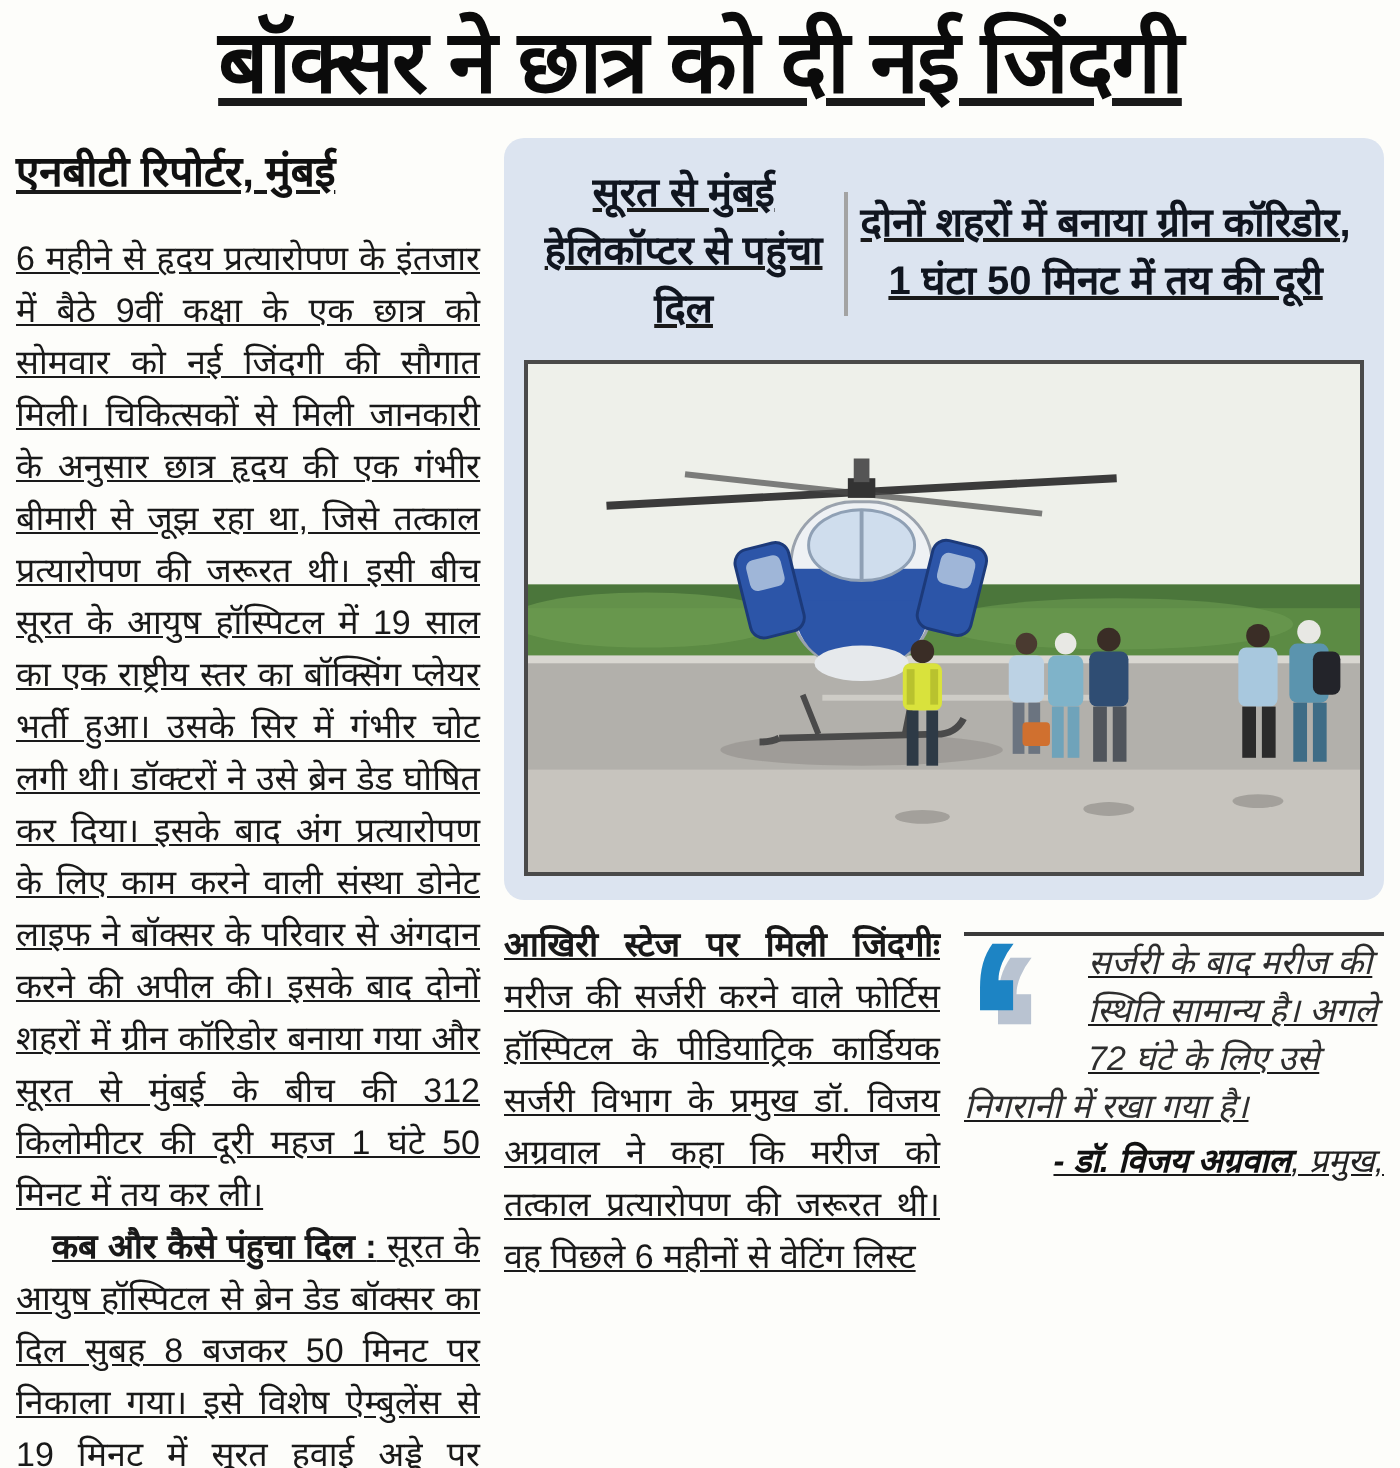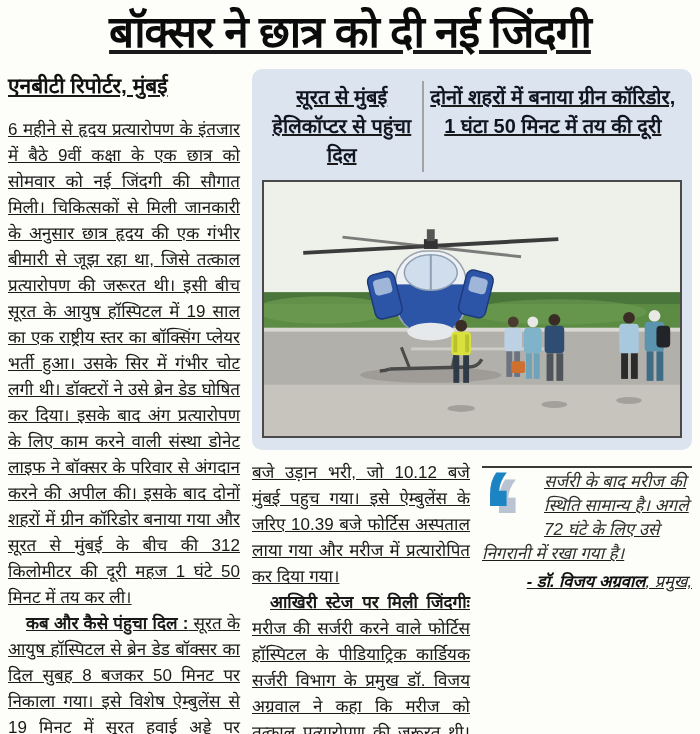--- a/index.html
+++ b/index.html
@@ -20,21 +20,21 @@
   .body-text { font-size:17px; line-height:26px; text-align:justify; color:#191919; }
   .body-text p + p { text-indent:18px; }
   .lead-bold { font-weight:700; }
 
   
   .right-region { flex:1; margin-left:12px; display:flex; flex-direction:column; }
 
   .panel {
     background:#dce4f0; border-radius:10px; padding:8px 10px 12px 10px;
   }
-  .panel-headers { display:flex; padding:4px 0 8px 0; }
+  .panel-headers { display:flex; align-items:center; padding:4px 0 8px 0; }
   .panel-header {
     font-size:20px; font-weight:700; color:#10151f; text-align:center;
     line-height:29px; padding:2px 6px;
   }
   .panel-header.left { width:38%; }
   .panel-header.right { width:62%; border-left:2px solid #a3a3a3; }
 
   .photo-frame {
     border:2px solid #4a4a4a; background:#eef0ea; height:258px; overflow:hidden;
   }
@@ -171,21 +171,20 @@
               <rect x="390" y="172" width="7" height="30" fill="#3e6c86"></rect>
               <rect x="400" y="172" width="7" height="30" fill="#3e6c86"></rect>
             </g>
           </svg>
         </div>
       </div>
 
       <div class="below">
 
         <div class="mid-col body-text">
-          <p>बजे उड़ान भरी, जो 10.12 बजे मुंबई पहुच गया। इसे ऐम्बुलेंस के जरिए 10.39 बजे फोर्टिस अस्पताल लाया गया और मरीज में प्रत्यारोपित कर दिया गया।</p>
           <p><span class="lead-bold">आखिरी स्टेज पर मिली जिंदगीः</span><span> मरीज की सर्जरी करने वाले फोर्टिस हॉस्पिटल के पीडियाट्रिक कार्डियक सर्जरी विभाग के प्रमुख डॉ. विजय अग्रवाल ने कहा कि मरीज को तत्काल प्रत्यारोपण की जरूरत थी। वह पिछले 6 महीनों से वेटिंग लिस्ट</span></p>
         </div>
 
         <div class="right-col">
           <hr class="rule">
           <div class="quote-block">
             <span class="quote-mark">‘</span>
             <p class="quote-text">सर्जरी के बाद मरीज की स्थिति सामान्य है। अगले 72 घंटे के लिए उसे निगरानी में रखा गया है।</p>
             <div class="quote-attr">
               <span class="attr-name">- डॉ. विजय अग्रवाल</span><span>, प्रमुख,</span><br>

